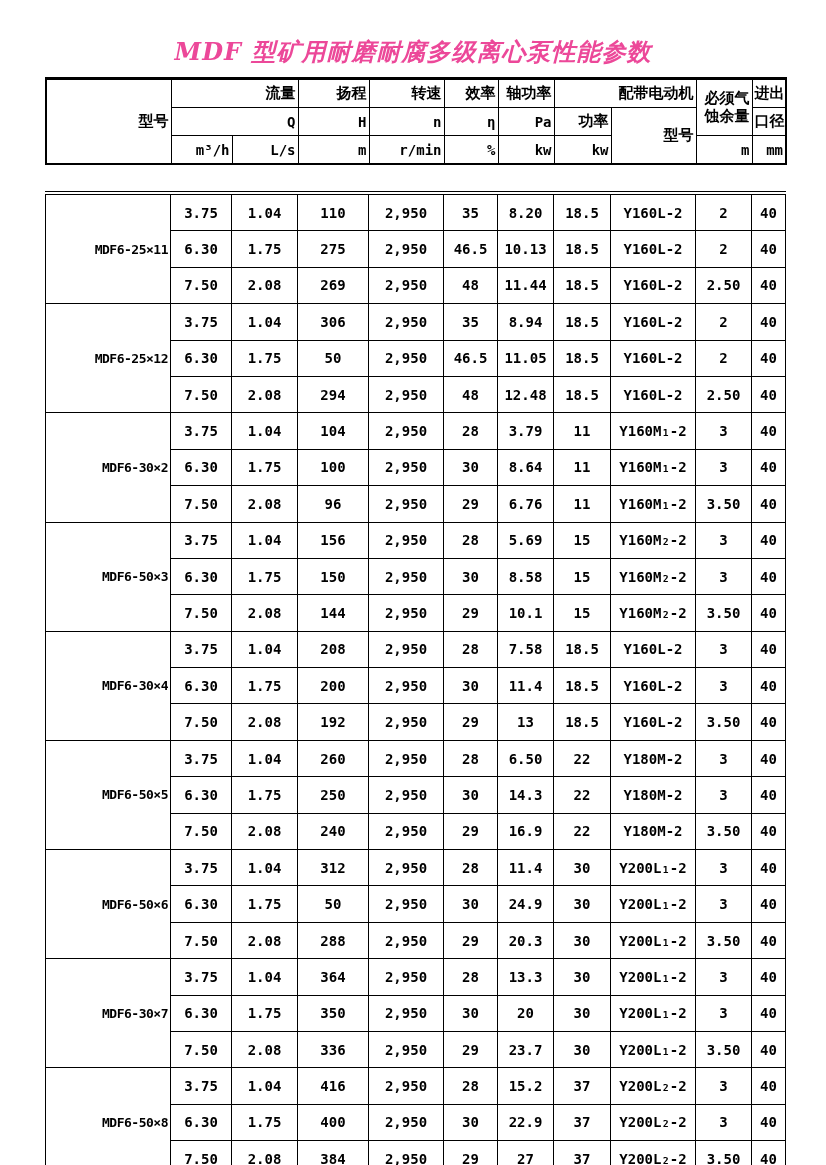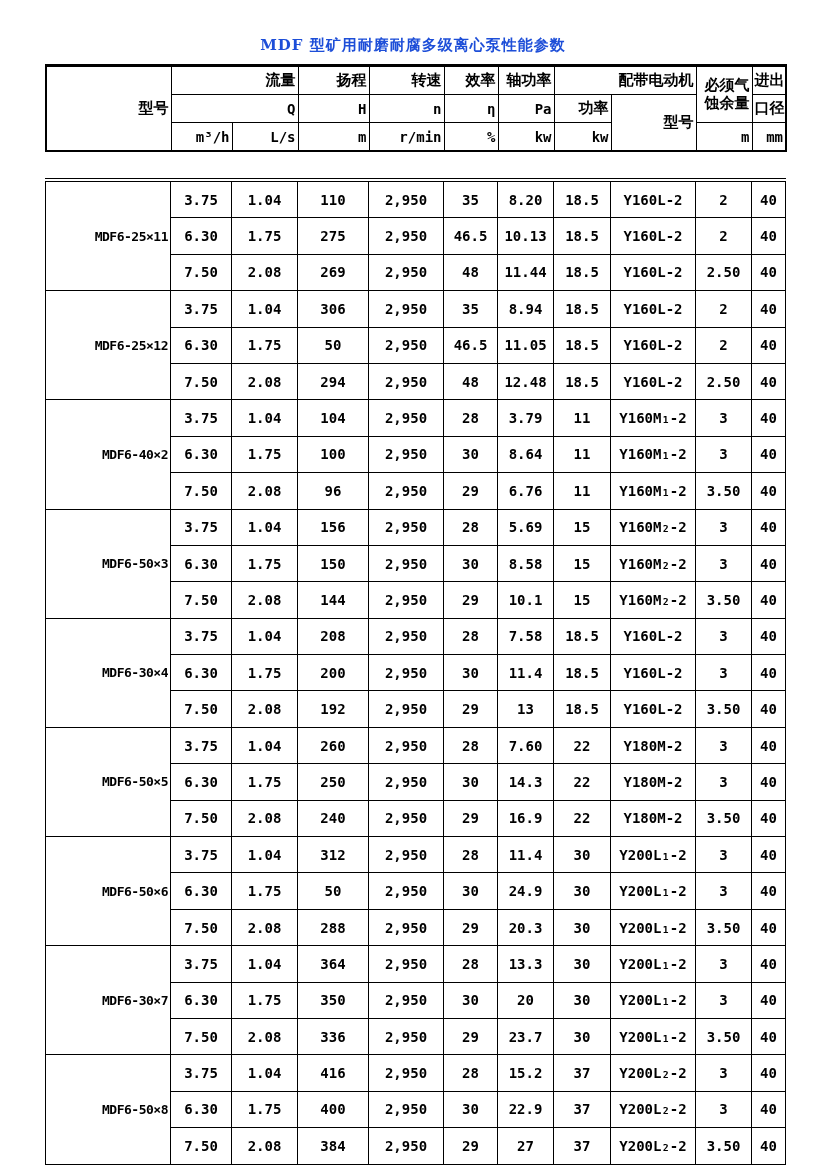--- a/index.html
+++ b/index.html
@@ -11,23 +11,24 @@
     font-family: "DejaVu Sans Mono", monospace;
     color: #000;
     overflow: hidden;
   }
   .title {
     margin: 0;
     padding-top: 36px;
     text-align: center;
     font-family: "DejaVu Serif", "Liberation Serif", serif;
     font-weight: bold;
-    font-size: 15px;
+    font-size: 24px;
     letter-spacing: 1px;
-    color: #1d4ed8;
+    color: #ec4899;
+    font-style: italic;
   }
   table {
     border-collapse: collapse;
     table-layout: fixed;
     margin-left: 45px;
     width: 740px;
   }
   td {
     border: 1px solid #000;
     text-align: center;
@@ -199,21 +200,21 @@
           <td>294</td>
           <td>2,950</td>
           <td>48</td>
           <td>12.48</td>
           <td>18.5</td>
           <td>Y160L-2</td>
           <td>2.50</td>
           <td>40</td>
         </tr>
         <tr>
-          <td rowspan="3" class="model">MDF6-40×2</td>
+          <td rowspan="3" class="model">MDF6-30×2</td>
           <td>3.75</td>
           <td>1.04</td>
           <td>104</td>
           <td>2,950</td>
           <td>28</td>
           <td>3.79</td>
           <td>11</td>
           <td>Y160M₁-2</td>
           <td>3</td>
           <td>40</td>
@@ -316,21 +317,21 @@
           <td>3.50</td>
           <td>40</td>
         </tr>
         <tr>
           <td rowspan="3" class="model">MDF6-50×5</td>
           <td>3.75</td>
           <td>1.04</td>
           <td>260</td>
           <td>2,950</td>
           <td>28</td>
-          <td>7.60</td>
+          <td>6.50</td>
           <td>22</td>
           <td>Y180M-2</td>
           <td>3</td>
           <td>40</td>
         </tr>
         <tr>
           <td>6.30</td>
           <td>1.75</td>
           <td>250</td>
           <td>2,950</td>

